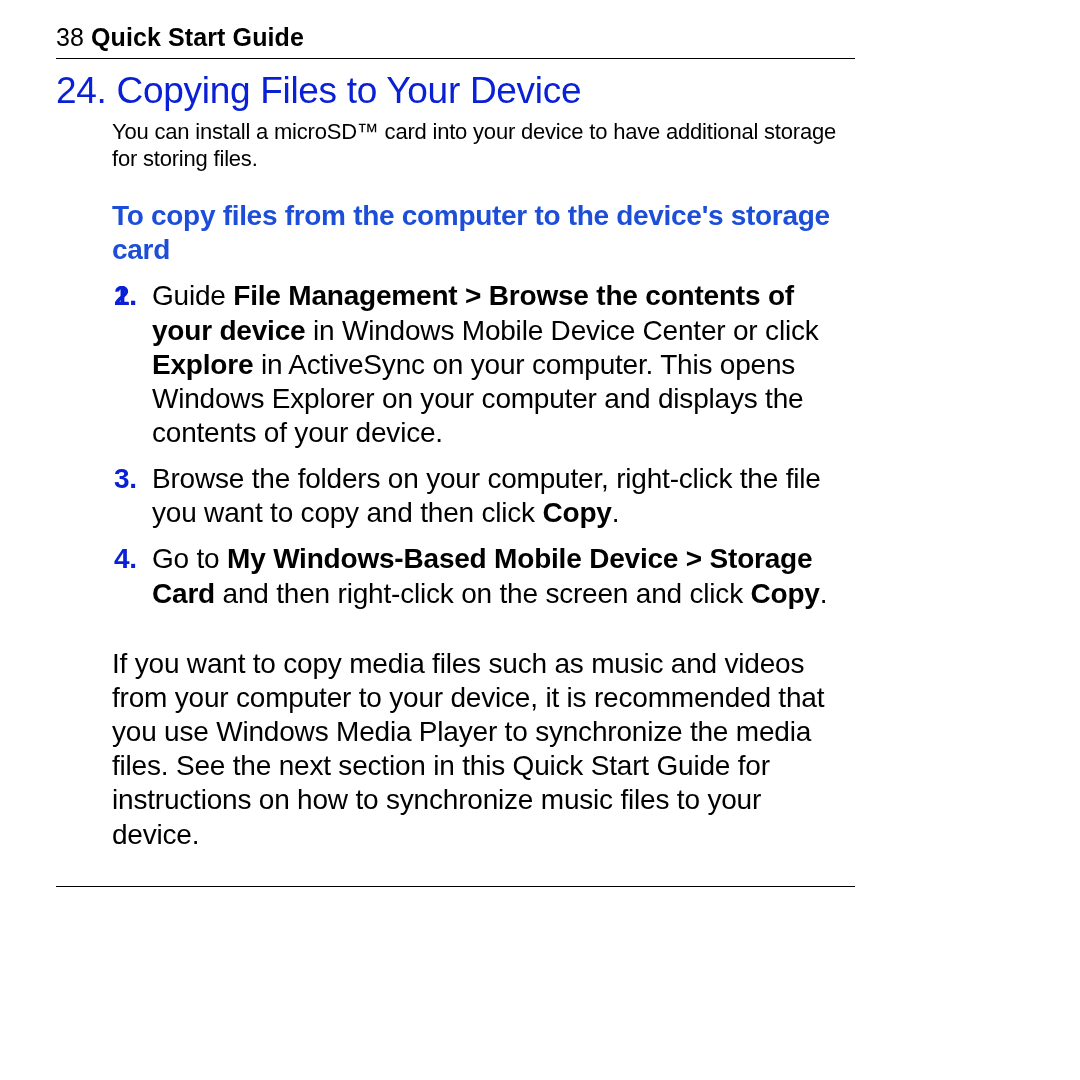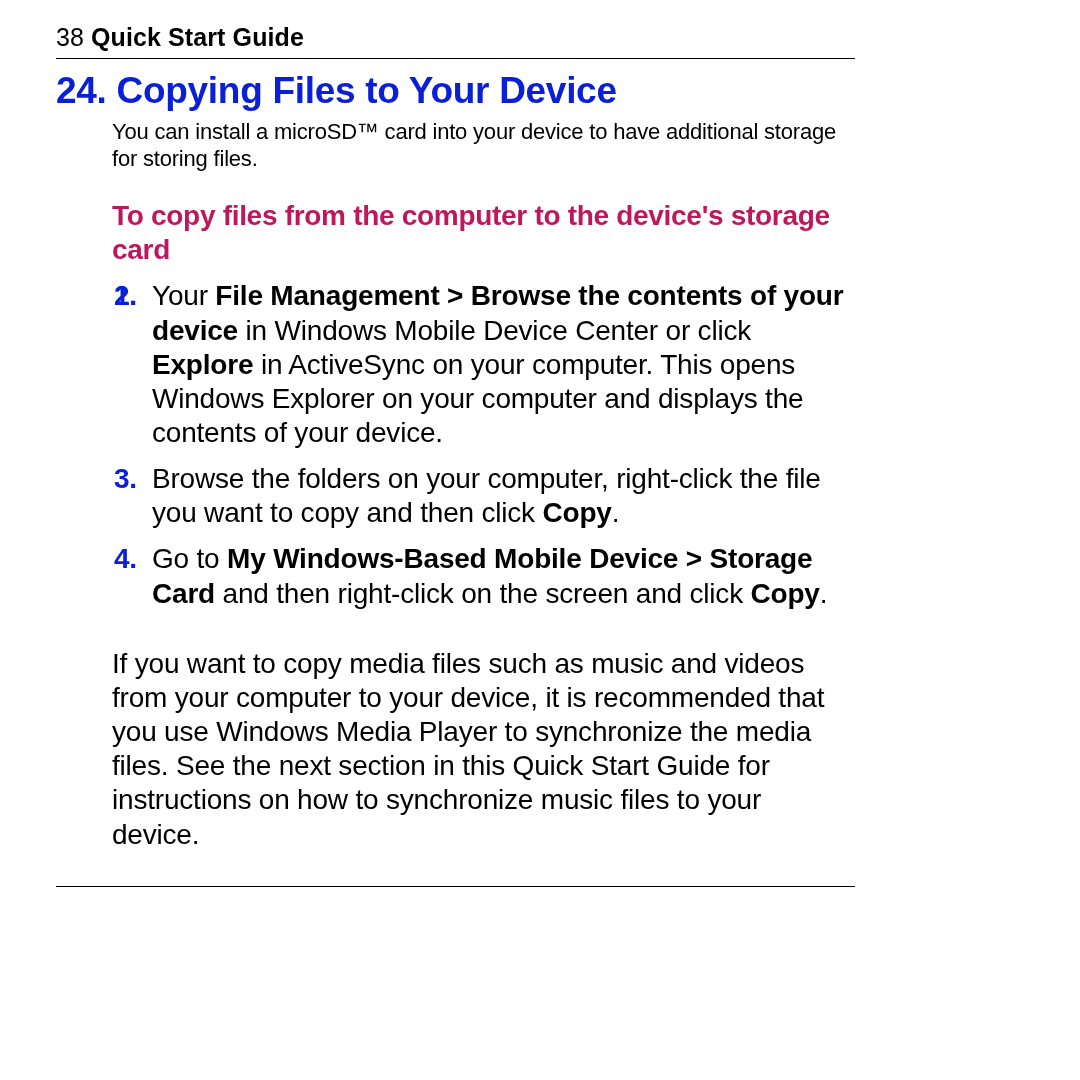--- a/index.html
+++ b/index.html
@@ -33,38 +33,38 @@
     border-top: 1.5px solid #000;
     margin: 6px 0 10px 0;
   }
   .rule-bottom {
     border: none;
     border-top: 1.5px solid #000;
     margin: 34px 0 0 0;
   }
   .section-heading {
     color: #0a20d6;
-    font-weight: 700;
+    font-weight: 400;
     font-size: 37px;
     line-height: 1.2;
     margin: 0 0 6px 0;
     letter-spacing: -0.3px;
   }
   .section-heading .sec-num {
     margin-right: 10px;
   }
   .body-text {
     font-size: 22px;
     line-height: 1.22;
     margin: 0 0 20px 0;
     letter-spacing: -0.2px;
     padding-left: 56px;
   }
   .sub-heading {
-    color: #be185d;
+    color: #1d4ed8;
     font-weight: 700;
     font-size: 28px;
     line-height: 1.22;
     margin: 26px 0 10px 0;
     letter-spacing: -0.3px;
     padding-left: 56px;
   }
   .steps {
     padding-left: 96px;
     margin: 0 0 36px 0;
@@ -111,21 +111,21 @@
   <p class="sub-heading">To copy files from the computer to the device's storage card</p>
 
   <div class="steps">
 
     <div class="step">
       <span class="num">1.</span>
     </div>
 
     <div class="step">
       <span class="num">2.</span>
-      <span>Your </span><span class="bold">File Management &gt; Browse the contents of your device</span><span> in Windows Mobile Device Center or click </span><span class="bold">Explore</span><span> in ActiveSync on your computer. This opens Windows Explorer on your computer and displays the contents of your device.</span>
+      <span>Guide </span><span class="bold">File Management &gt; Browse the contents of your device</span><span> in Windows Mobile Device Center or click </span><span class="bold">Explore</span><span> in ActiveSync on your computer. This opens Windows Explorer on your computer and displays the contents of your device.</span>
     </div>
 
     <div class="step">
       <span class="num">3.</span>
       <span>Browse the folders on your computer, right-click the file you want to copy and then click </span><span class="bold">Copy</span><span>.</span>
     </div>
 
     <div class="step">
       <span class="num">4.</span>
       <span>Go to </span><span class="bold">My Windows-Based Mobile Device &gt; Storage Card</span><span> and then right-click on the screen and click </span><span class="bold">Copy</span><span>.</span>

